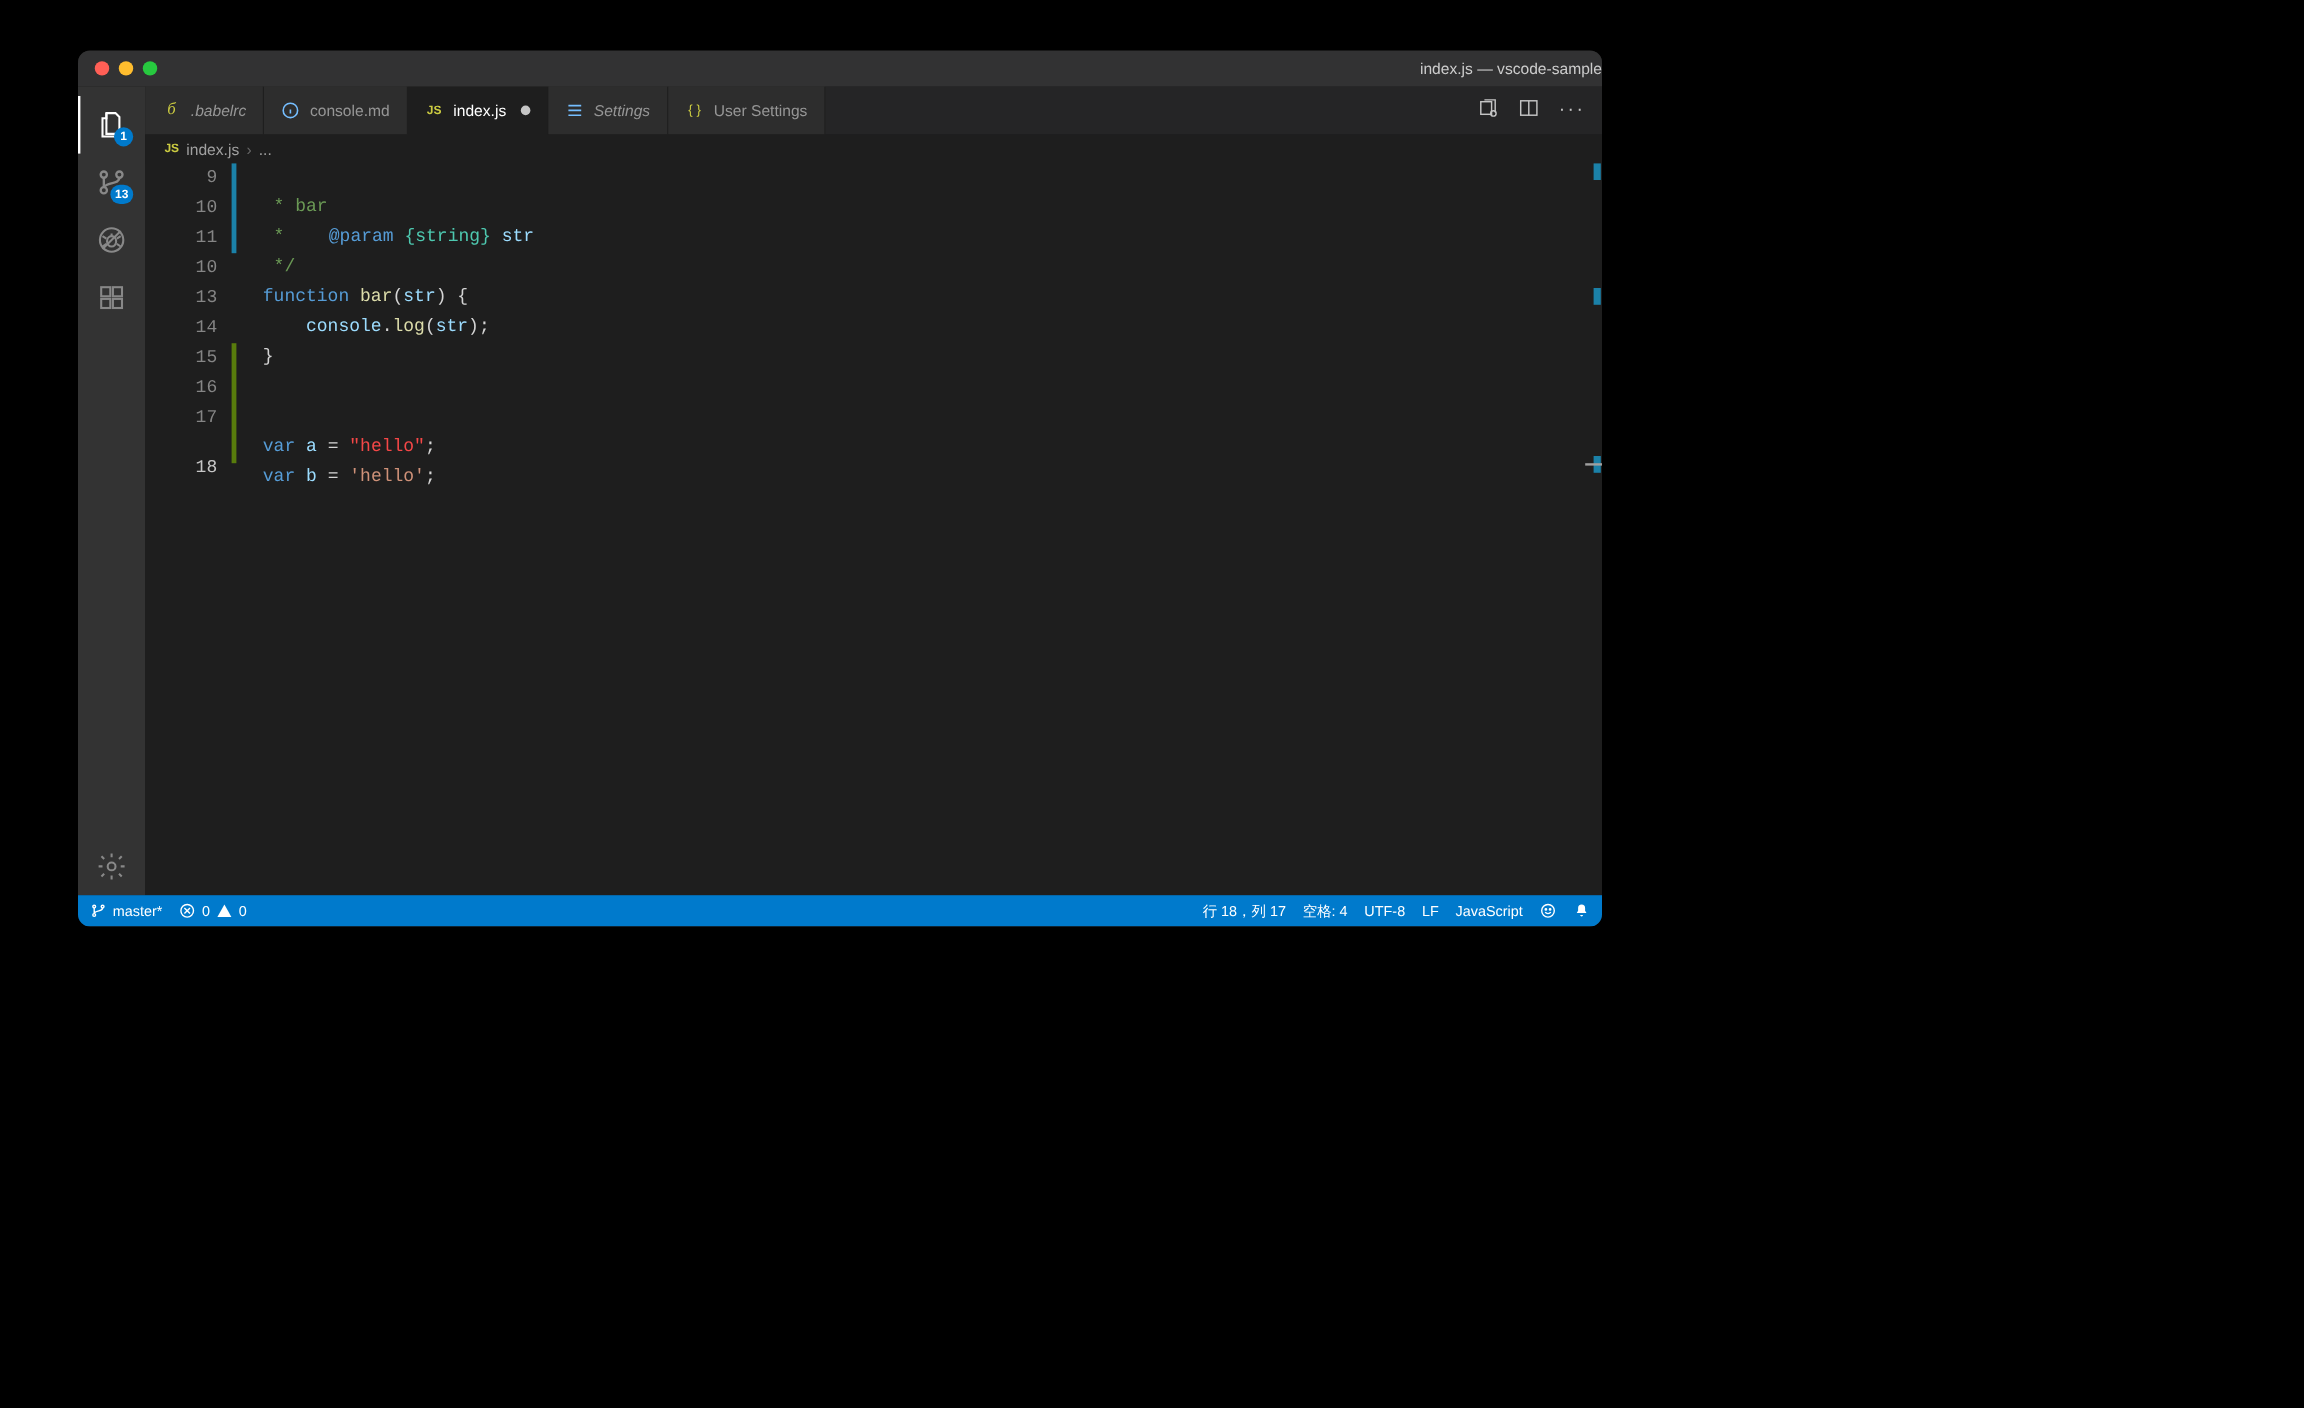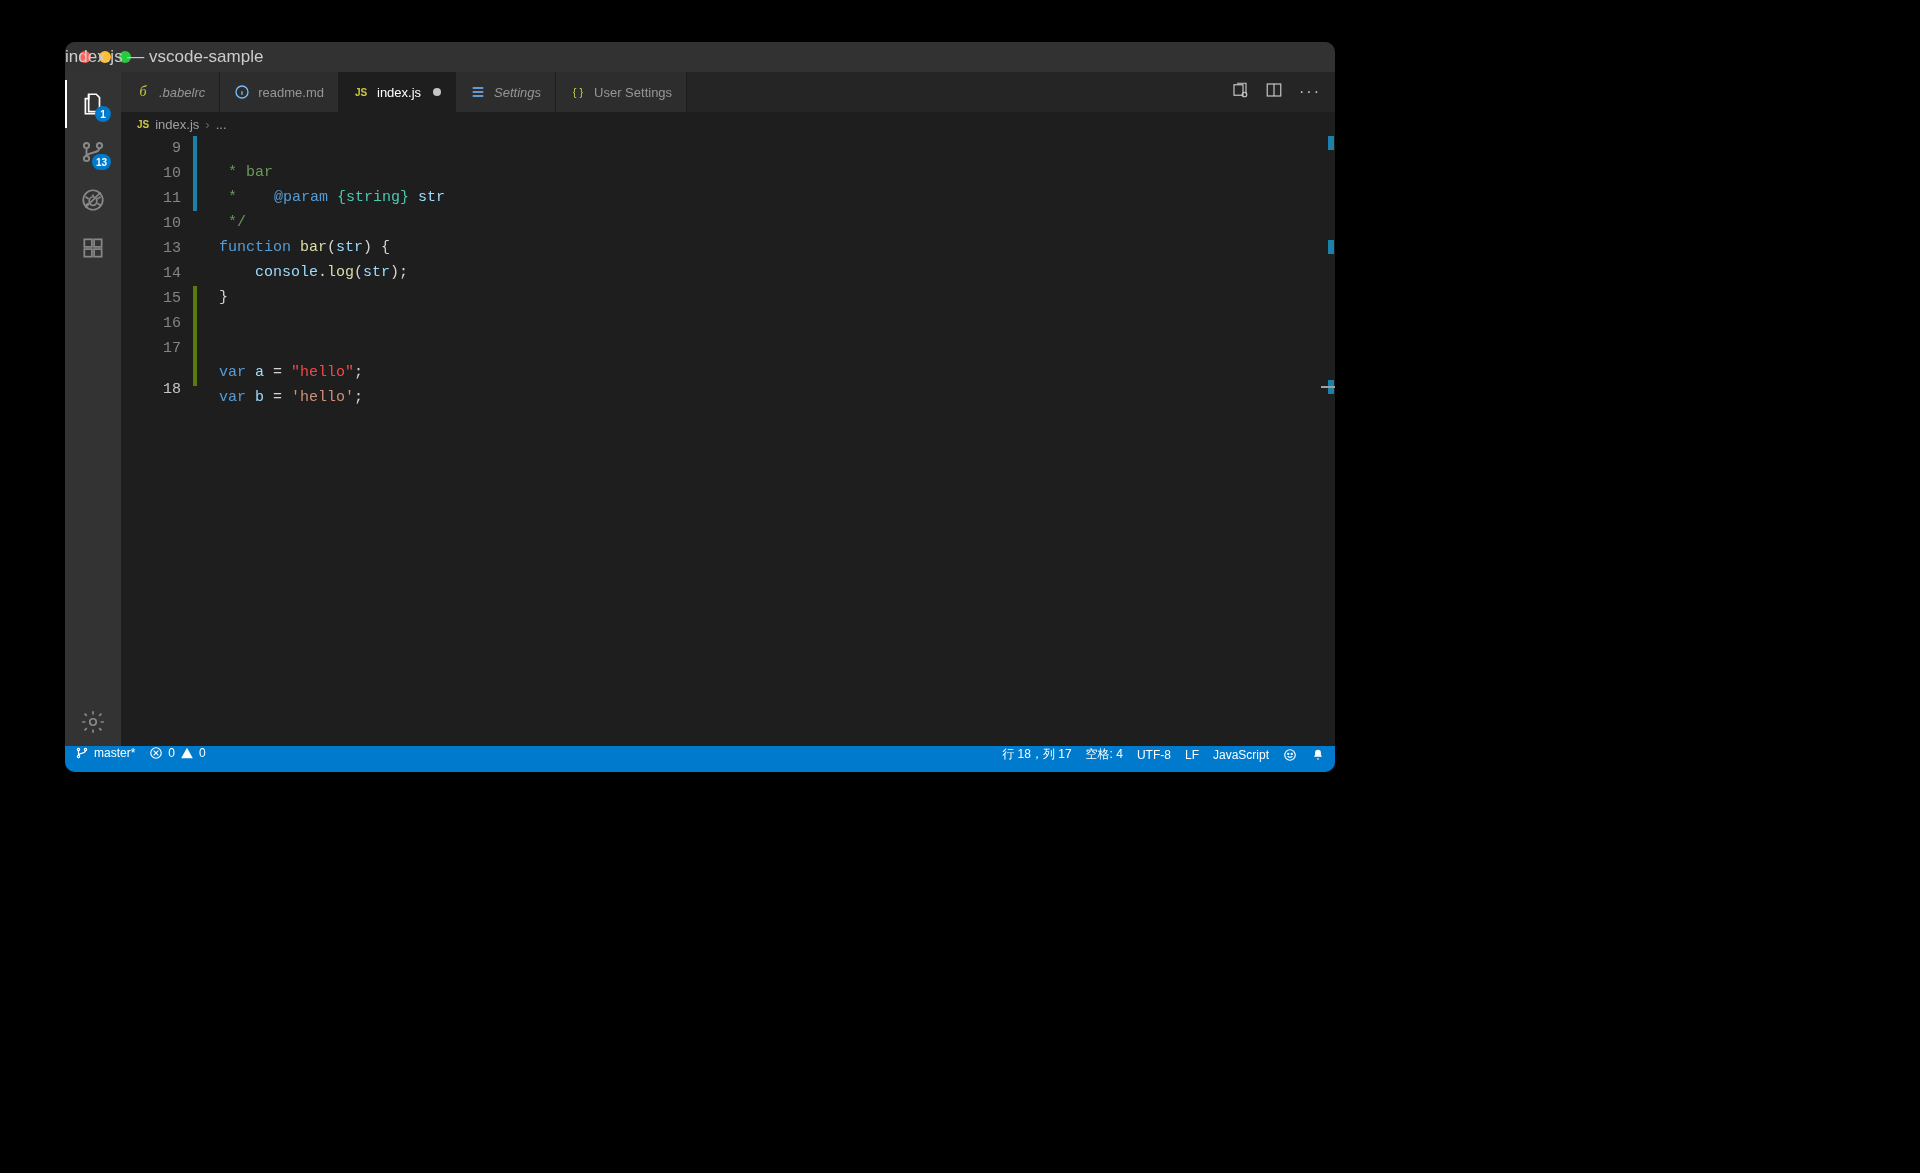--- a/index.html
+++ b/index.html
@@ -40,23 +40,23 @@
     gap: 8px;
     padding-left: 14px;
   }
   .tl { width: 12px; height: 12px; border-radius: 50%; }
   .tl.red { background: #ff5f56; }
   .tl.yellow { background: #ffbd2e; }
   .tl.green { background: #27c93f; }
   .title-text {
     position: absolute;
     left: 0; right: 0;
-    text-align: left;
+    text-align: right;
     color: #cccccc;
-    font-size: 17px;
+    font-size: 13px;
     pointer-events: none;
   }
   
   .body {
     flex: 1;
     display: flex;
     min-height: 0;
   }
   .activitybar {
     width: 56px;
@@ -241,21 +241,21 @@
     width: 14px;
     height: 2px;
     background: #a0a0a0;
   }
   
   .statusbar {
     height: 26px;
     background: #007acc;
     color: #fff;
     display: flex;
-    align-items: flex-start;
+    align-items: center;
     font-size: 12px;
     padding: 0 10px;
     gap: 14px;
     flex-shrink: 0;
   }
   .statusbar .sb-group { display: flex; align-items: center; gap: 14px; }
   .statusbar .sb-item { display: flex; align-items: center; gap: 5px; cursor: pointer; }
   .sb-spacer { flex: 1; }
   .sb-icon { display: inline-flex; }
   .sb-icon svg { width: 14px; height: 14px; }
@@ -325,21 +325,21 @@
             <span class="ticon" style="color:#cbcb41;font-style:italic;font-family:serif;font-size:14px;">б</span>
             <span>.babelrc</span>
           </div>
           <div class="tab">
             <span class="ticon">
               <svg width="16" height="16" viewBox="0 0 24 24" fill="none" stroke="#75beff" stroke-width="2">
                 <circle cx="12" cy="12" r="9"></circle>
                 <path d="M12 8h.01M11 12h1v4"></path>
               </svg>
             </span>
-            <span>readme.md</span>
+            <span>console.md</span>
           </div>
           <div class="tab active">
             <span class="ticon" style="color:#cbcb41;font-weight:bold;font-size:10px;">JS</span>
             <span>index.js</span>
             <span class="dirty"></span>
           </div>
           <div class="tab italic">
             <span class="ticon">
               <svg width="16" height="16" viewBox="0 0 24 24" stroke="#75beff" stroke-width="2" fill="none">
                 <path d="M4 6h16M4 12h16M4 18h16"></path>

